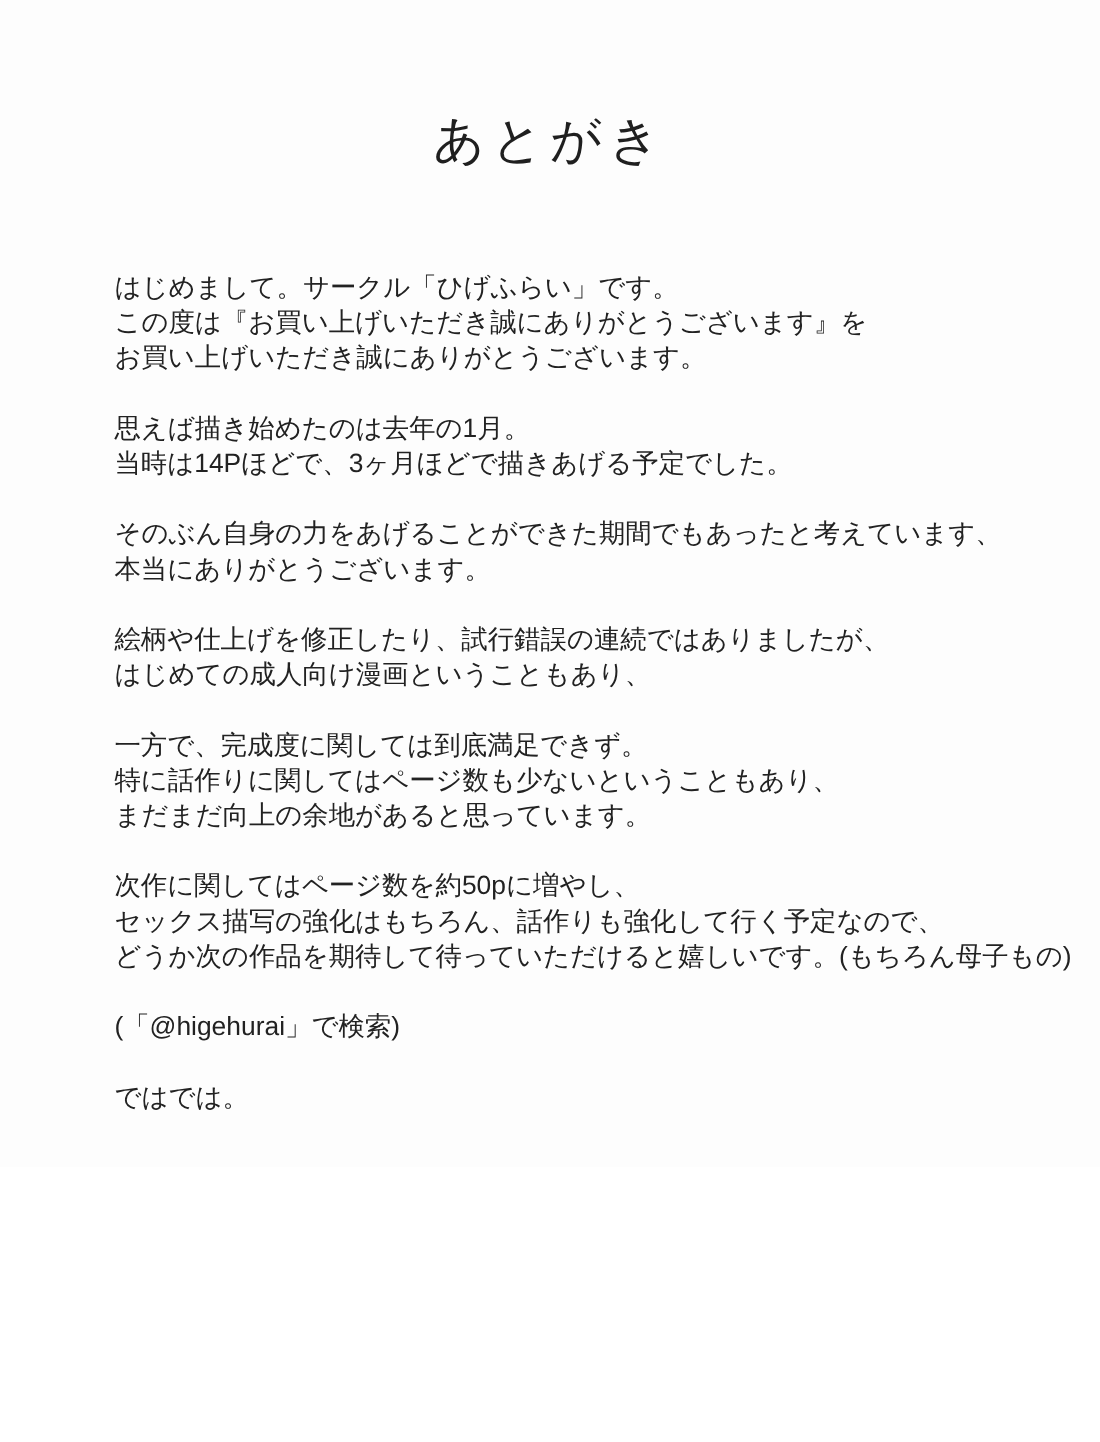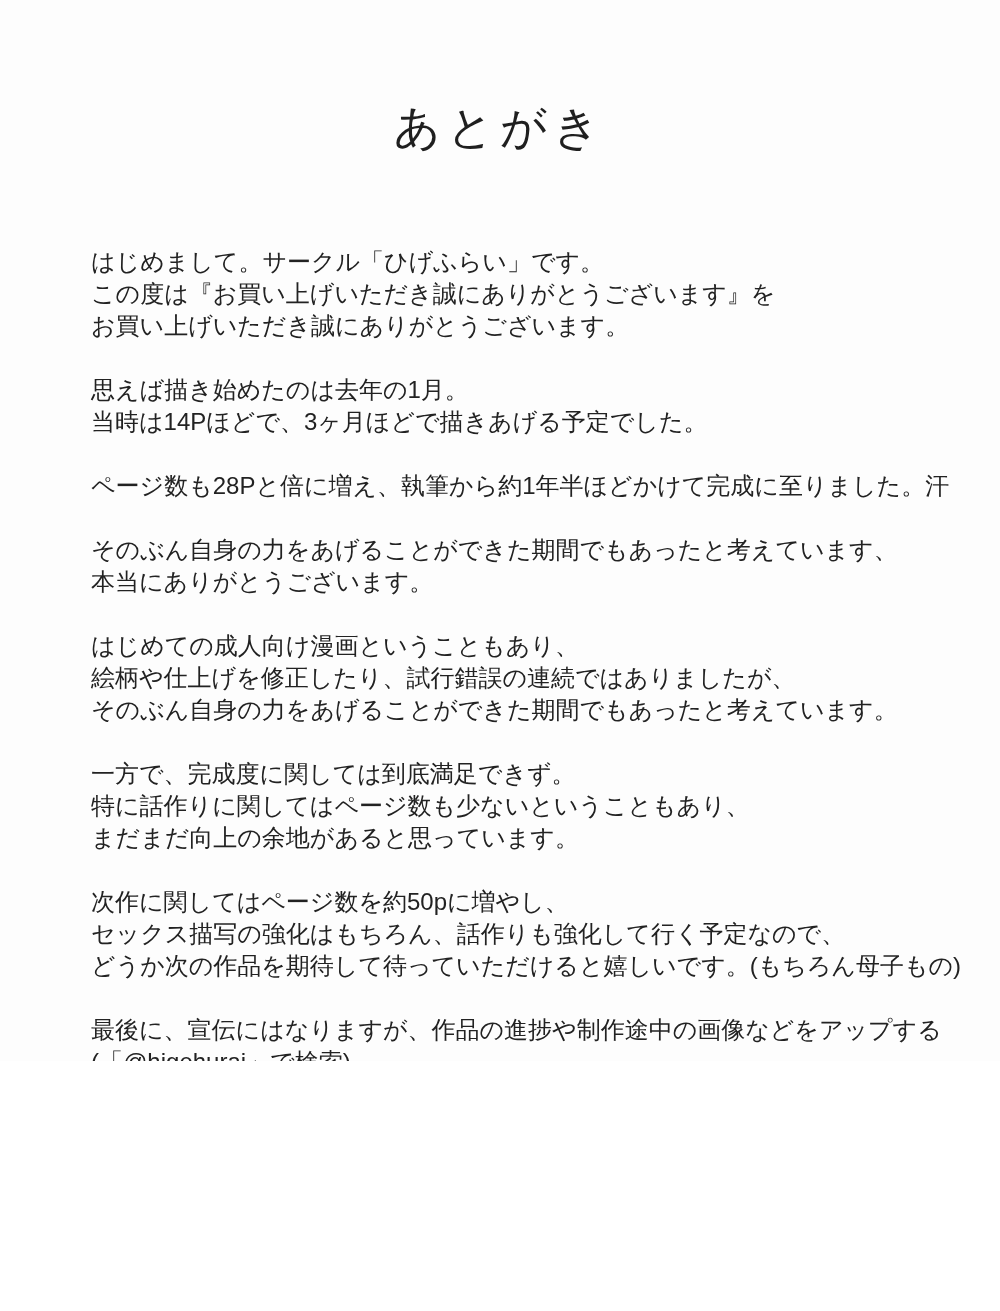--- a/index.html
+++ b/index.html
@@ -23,21 +23,21 @@
     text-align: center;
     font-family: "DejaVu Serif", "Liberation Serif", serif;
     font-size: 46px;
     font-weight: 500;
     letter-spacing: 6px;
     color: #1f1f1f;
     line-height: 1.2;
   }
   .body-text {
     position: absolute;
-    left: 91px;
+    left: 104px;
     top: 246px;
     width: 860px;
     color: #222222;
     font-size: 24px;
     line-height: 32px;
     font-weight: 500;
   }
   .paragraph {
     margin: 0 0 32px 0;
     padding: 0;
@@ -63,48 +63,45 @@
       <span class="text-line" style="display:block">この度は『お買い上げいただき誠にありがとうございます』を</span>
       <span class="text-line" style="display:block">お買い上げいただき誠にありがとうございます。</span>
     </p>
 
     <p class="paragraph">
       <span class="text-line" style="display:block">思えば描き始めたのは去年の1月。</span>
       <span class="text-line" style="display:block">当時は14Pほどで、3ヶ月ほどで描きあげる予定でした。</span>
     </p>
 
     <p class="paragraph">
-      <span class="text-line" style="display:block">ページ数も28Pと倍に増え、執筆から約1年半ほどかけて完成に至りました。汗</span>
     </p>
 
     <p class="paragraph">
       <span class="text-line" style="display:block">そのぶん自身の力をあげることができた期間でもあったと考えています、</span>
       <span class="text-line" style="display:block">本当にありがとうございます。</span>
     </p>
 
     <p class="paragraph">
+      <span class="text-line" style="display:block">絵柄や仕上げを修正したり、試行錯誤の連続ではありましたが、</span>
       <span class="text-line" style="display:block">はじめての成人向け漫画ということもあり、</span>
-      <span class="text-line" style="display:block">絵柄や仕上げを修正したり、試行錯誤の連続ではありましたが、</span>
-      <span class="text-line" style="display:block">そのぶん自身の力をあげることができた期間でもあったと考えています。</span>
     </p>
 
     <p class="paragraph">
       <span class="text-line" style="display:block">一方で、完成度に関しては到底満足できず。</span>
       <span class="text-line" style="display:block">特に話作りに関してはページ数も少ないということもあり、</span>
       <span class="text-line" style="display:block">まだまだ向上の余地があると思っています。</span>
     </p>
 
     <p class="paragraph">
       <span class="text-line" style="display:block">次作に関してはページ数を約50pに増やし、</span>
       <span class="text-line" style="display:block">セックス描写の強化はもちろん、話作りも強化して行く予定なので、</span>
       <span class="text-line" style="display:block">どうか次の作品を期待して待っていただけると嬉しいです。(もちろん母子もの)</span>
     </p>
 
     <p class="paragraph">
-      <span class="text-line" style="display:block">最後に、宣伝にはなりますが、作品の進捗や制作途中の画像などをアップする</span>
       <span class="text-line" style="display:block">(「@higehurai」で検索)</span>
     </p>
 
     <p class="paragraph">
       <span class="text-line" style="display:block">ではでは。</span>
     </p>
 
   </div>
 </div>
 

